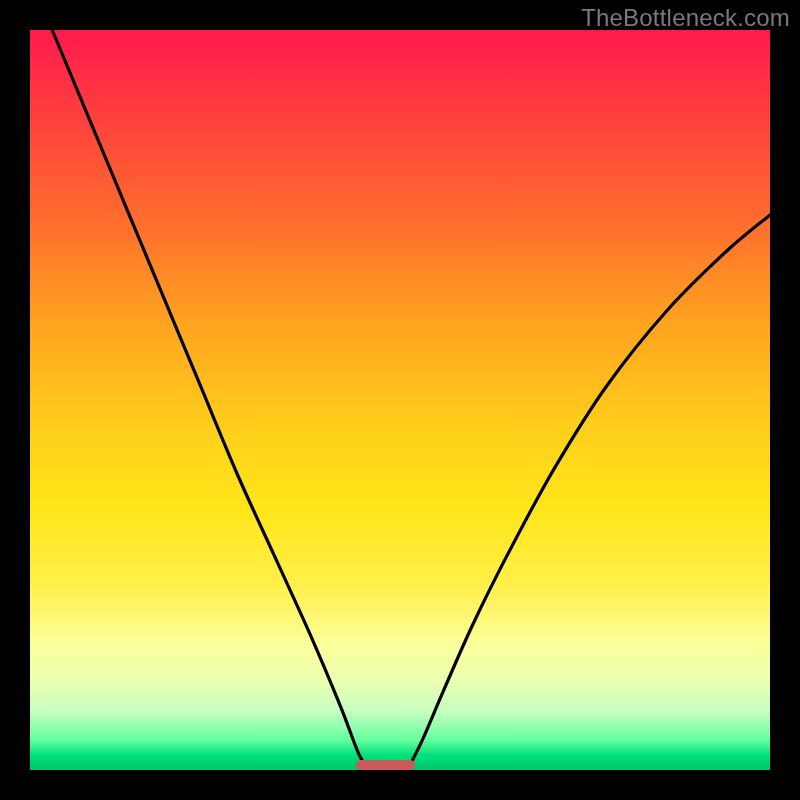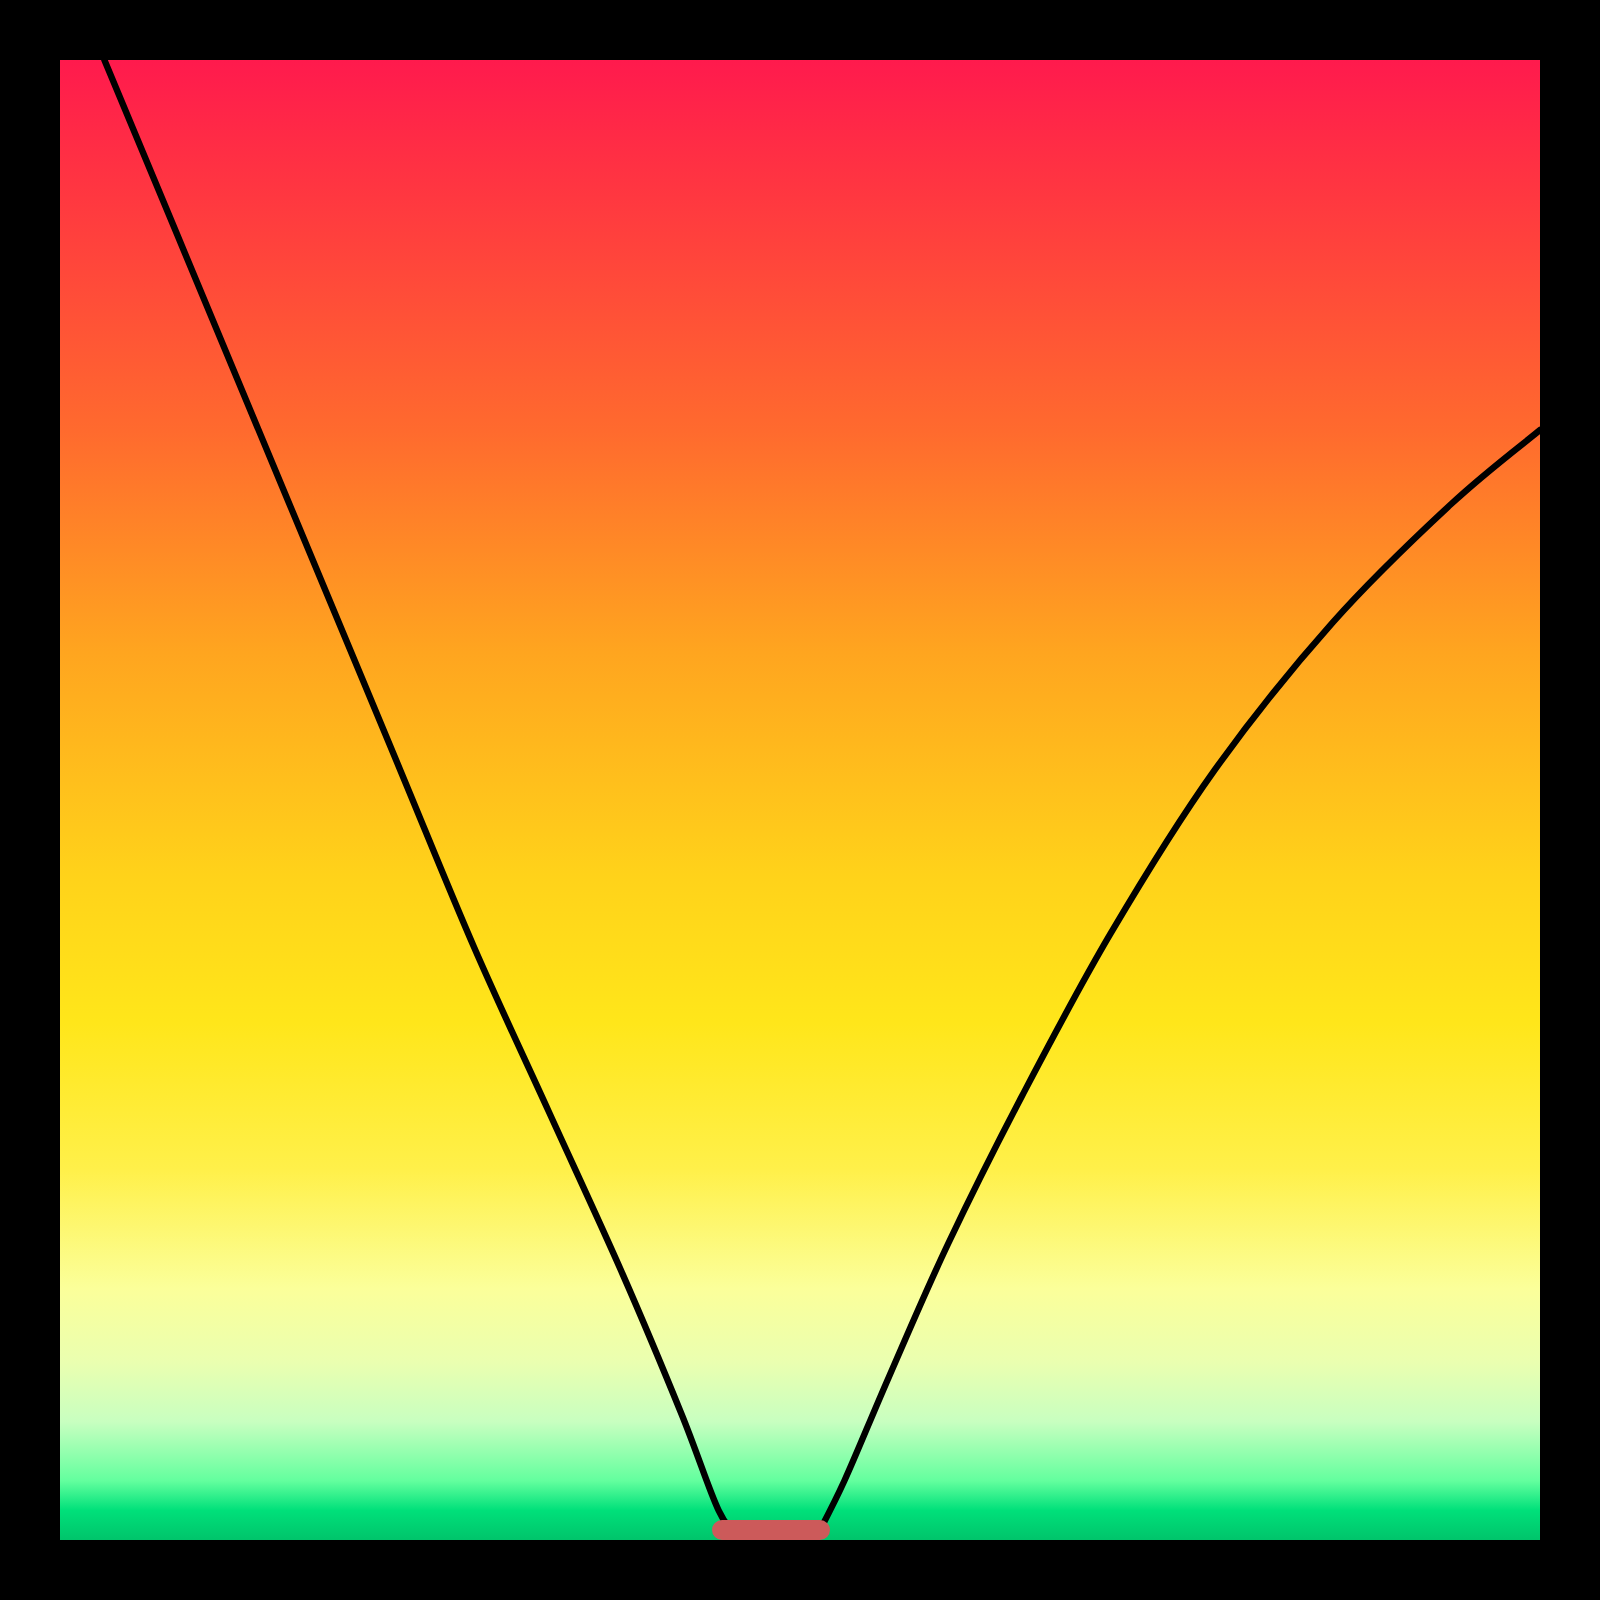--- a/index.html
+++ b/index.html
@@ -63,20 +63,21 @@
     top: 0;
     width: 740px;
     height: 740px;
     overflow: visible;
   }
 </style>
 </head>
 <body>
 
 <div class="frame">
+  <div class="watermark">TheBottleneck.com</div>
   <div class="plot-area">
     <svg class="curve" viewBox="0 0 740 740" preserveAspectRatio="none">
       <path id="left-path" fill="none" stroke="#000" stroke-width="3.2" stroke-linecap="round" d="M 22.2 0 C 28.37 14.80, 46.87 59.20, 59.20 88.80 C 71.53 118.40, 83.87 148.00, 96.20 177.60 C 108.53 207.20, 120.87 236.80, 133.20 266.40 C 145.53 296.00, 157.87 325.60, 170.20 355.20 C 182.53 384.80, 194.87 415.63, 207.20 444.00 C 219.53 472.37, 231.87 498.27, 244.20 525.40 C 256.53 552.53, 270.10 581.52, 281.20 606.80 C 292.30 632.08, 302.78 657.37, 310.80 677.10 C 318.82 696.83, 324.37 714.72, 329.30 725.20 C 334.23 735.68, 338.55 737.53, 340.40 740.00"></path>
       <path id="right-path" fill="none" stroke="#000" stroke-width="3.2" stroke-linecap="round" d="M 377.40000000000003 740 C 379.87 735.07, 386.03 723.97, 392.20 710.40 C 398.37 696.83, 405.77 678.33, 414.40 658.60 C 423.03 638.87, 432.90 615.43, 444.00 592.00 C 455.10 568.57, 467.43 543.90, 481.00 518.00 C 494.57 492.10, 509.37 463.73, 525.40 436.60 C 541.43 409.47, 558.70 381.10, 577.20 355.20 C 595.70 329.30, 616.67 303.40, 636.40 281.20 C 656.13 259.00, 678.33 238.03, 695.60 222.00 C 712.87 205.97, 732.60 191.17, 740.00 185.00"></path>
     </svg>
     <div class="marker" id="marker" style="left: 325.6px; width: 59.2px; top: 730.3px;"></div>
   </div>
 </div>
 
 </body></html>

